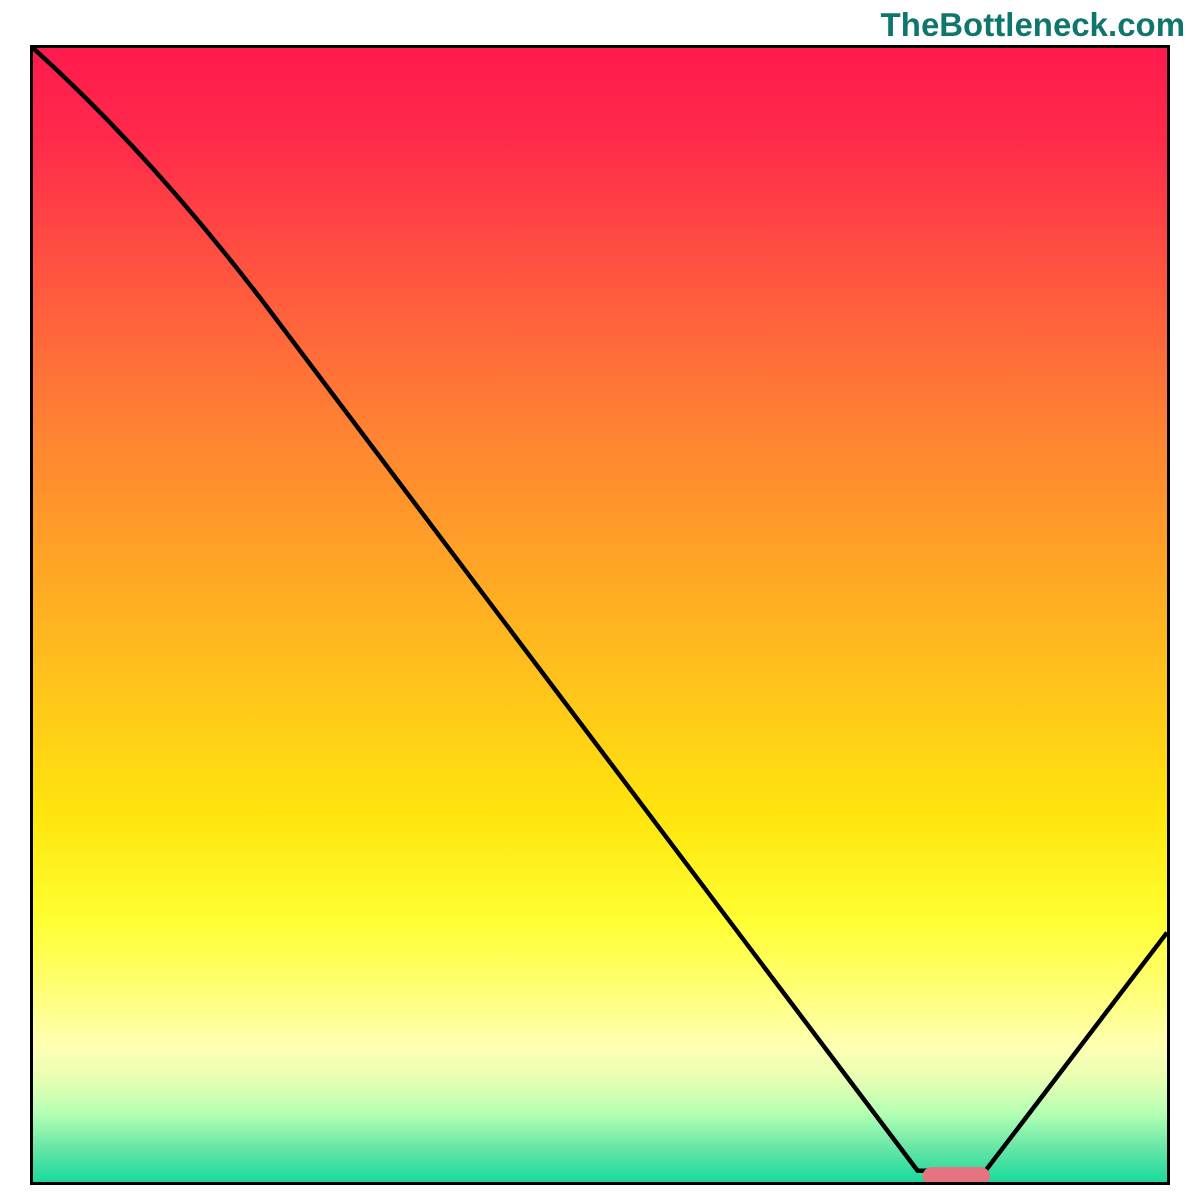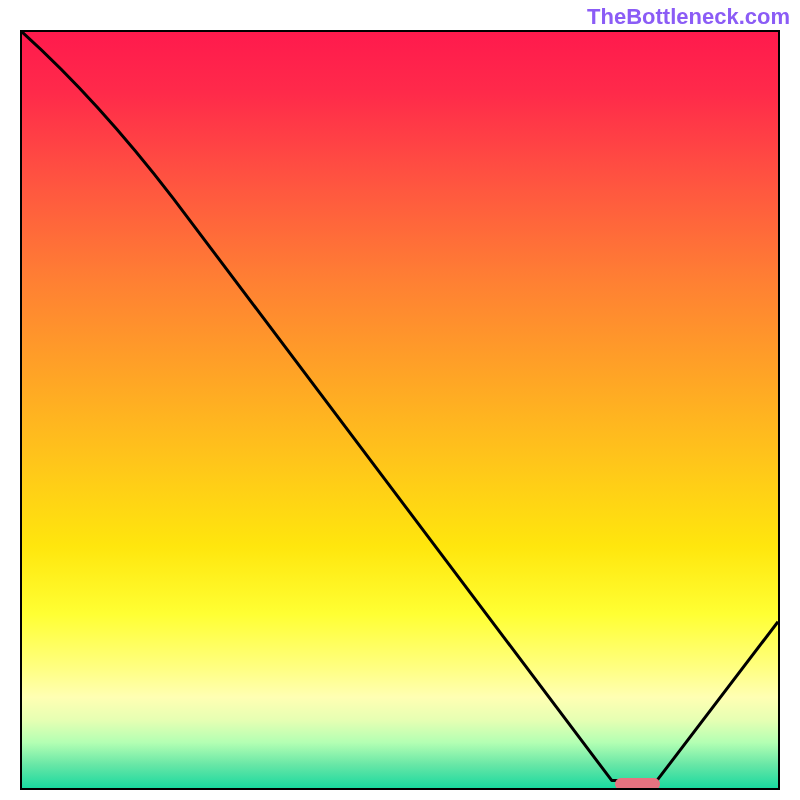--- a/index.html
+++ b/index.html
@@ -14,21 +14,21 @@
     position: relative;
     width: 800px;
     height: 800px;
   }
   .watermark {
     position: absolute;
     top: 4px;
     right: 10px;
     font-size: 22px;
     font-weight: bold;
-    color: #8b5cf6;
+    color: #0f766e;
     font-family: Arial, sans-serif;
     z-index: 10;
   }
   .chart-frame {
     position: absolute;
     left: 20px;
     top: 30px;
     width: 760px;
     height: 760px;
     border: 2px solid #000000;

